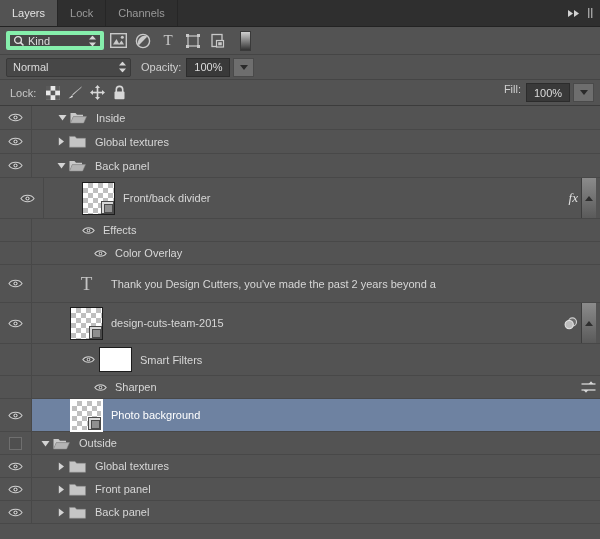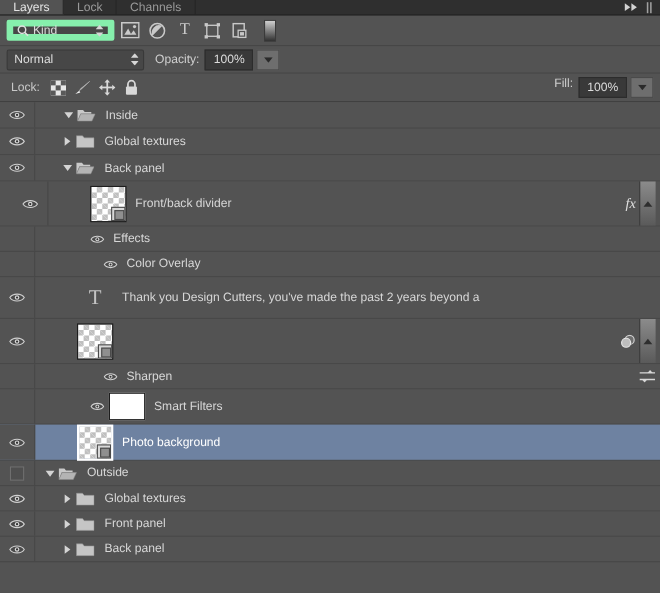--- a/index.html
+++ b/index.html
@@ -8,21 +8,21 @@
     background:#535353;
     font-family:"Liberation Sans", sans-serif;
     font-size:11px;
     color:#c8c8c8;
     overflow:hidden;
   }
   #panel{ width:600px; height:539px; position:relative; background:#535353; }
 
   
   .tabbar{
-    height:14px; background:#2f2f2f;
+    height:27px; background:#2f2f2f;
     display:flex; align-items:stretch; position:relative;
     border-bottom:1px solid #232323;
   }
   .tab{
     padding:0 12px; display:flex; align-items:center;
     font-size:11px; color:#9a9a9a; cursor:default;
     border-right:1px solid #262626;
   }
   .tab.active{ background:#535353; color:#e4e4e4; }
   .tabbar-right{
@@ -33,21 +33,21 @@
 
   
   .filterrow{
     height:28px; display:flex; align-items:center;
     padding:0 6px; gap:3px;
     border-bottom:1px solid #454545;
     background:#535353;
   }
   .kindsel{
     width:98px; height:19px; background:#474747;
-    border:6px solid #86efac; border-radius:2px;
+    border:4px solid #86efac; border-radius:2px;
     display:flex; align-items:center; padding:0 3px;
     position:relative; color:#dcdcdc;
   }
   .kindsel .lbl{ margin-left:3px; font-size:11px;}
   .kindsel .arrows{
     position:absolute; right:4px; top:50%; transform:translateY(-50%);
     display:flex; flex-direction:column; line-height:4px; font-size:7px; color:#d0d0d0;
   }
   .ficon{
     width:22px; height:20px; display:flex; align-items:center; justify-content:center;
@@ -452,33 +452,48 @@
           <svg class="eye" viewBox="0 0 16 11">
             <path d="M1 5.5 C4 1, 12 1, 15 5.5 C12 10, 4 10, 1 5.5 Z" fill="#4a4a4a" stroke="#d0d0d0" stroke-width="1.1"></path>
             <circle cx="8" cy="5.5" r="2.2" fill="#d8d8d8"></circle>
             <circle cx="8" cy="5.5" r="1.1" fill="#333"></circle>
           </svg>
         </div>
         <div class="content" style="padding-left: 38px;">
           <span class="thumb">
             <span class="so"></span>
           </span>
+          <span class="lname">design-cuts-team-2015</span>
           <span class="rightbox">
             <span class="smartico">
               <svg width="15" height="13" viewBox="0 0 15 13">
                 <ellipse cx="9.4" cy="5" rx="4.1" ry="4.1" fill="#6e6e6e" stroke="#d0d0d0" stroke-width="1.1"></ellipse>
                 <ellipse cx="6.2" cy="7.6" rx="4.1" ry="4.1" fill="#bdbdbd" stroke="#e4e4e4" stroke-width="1.1"></ellipse>
               </svg>
             </span>
             <span class="toggle">
               <span class="tri"></span>
             </span>
           </span>
         </div>
       </div>
+      <div class="row" style="height: 32px;">
+        <div class="eyecell"></div>
+        <div class="content" style="padding-left: 50px;">
+          <span class="smalleye">
+            <svg width="13" height="9" viewBox="0 0 16 11">
+              <path d="M1 5.5 C4 1, 12 1, 15 5.5 C12 10, 4 10, 1 5.5 Z" fill="#4a4a4a" stroke="#d0d0d0" stroke-width="1.3"></path>
+              <circle cx="8" cy="5.5" r="2.2" fill="#d8d8d8"></circle>
+              <circle cx="8" cy="5.5" r="1.1" fill="#333"></circle>
+            </svg>
+          </span>
+          <span class="whitethumb" style="margin-left:4px;"></span>
+          <span class="lname">Smart Filters</span>
+        </div>
+      </div>
       <div class="row" style="height: 23px;">
         <div class="eyecell"></div>
         <div class="content" style="padding-left: 62px;">
           <span class="smalleye">
             <svg width="13" height="9" viewBox="0 0 16 11">
               <path d="M1 5.5 C4 1, 12 1, 15 5.5 C12 10, 4 10, 1 5.5 Z" fill="#4a4a4a" stroke="#d0d0d0" stroke-width="1.3"></path>
               <circle cx="8" cy="5.5" r="2.2" fill="#d8d8d8"></circle>
               <circle cx="8" cy="5.5" r="1.1" fill="#333"></circle>
             </svg>
           </span>
@@ -488,34 +503,20 @@
               <svg width="15" height="12" viewBox="0 0 15 12">
                 <line x1="0.5" y1="3" x2="14.5" y2="3" stroke="#d8d8d8" stroke-width="1.3"></line>
                 <line x1="0.5" y1="9" x2="14.5" y2="9" stroke="#d8d8d8" stroke-width="1.3"></line>
                 <polygon points="10,0.3 12.4,3 7.6,3" fill="#d8d8d8"></polygon>
                 <polygon points="5,11.7 2.6,9 7.4,9" fill="#d8d8d8"></polygon>
               </svg>
             </span>
           </span>
         </div>
       </div>
-      <div class="row" style="height: 32px;">
-        <div class="eyecell"></div>
-        <div class="content" style="padding-left: 50px;">
-          <span class="smalleye">
-            <svg width="13" height="9" viewBox="0 0 16 11">
-              <path d="M1 5.5 C4 1, 12 1, 15 5.5 C12 10, 4 10, 1 5.5 Z" fill="#4a4a4a" stroke="#d0d0d0" stroke-width="1.3"></path>
-              <circle cx="8" cy="5.5" r="2.2" fill="#d8d8d8"></circle>
-              <circle cx="8" cy="5.5" r="1.1" fill="#333"></circle>
-            </svg>
-          </span>
-          <span class="whitethumb" style="margin-left:4px;"></span>
-          <span class="lname">Smart Filters</span>
-        </div>
-      </div>
       <div class="row selected" style="height: 33px; text-align: right;">
         <div class="eyecell">
           <svg class="eye" viewBox="0 0 16 11">
             <path d="M1 5.5 C4 1, 12 1, 15 5.5 C12 10, 4 10, 1 5.5 Z" fill="#4a4a4a" stroke="#d0d0d0" stroke-width="1.1"></path>
             <circle cx="8" cy="5.5" r="2.2" fill="#d8d8d8"></circle>
             <circle cx="8" cy="5.5" r="1.1" fill="#333"></circle>
           </svg>
         </div>
         <div class="content" style="padding-left: 38px;">
           <span class="thumb">

